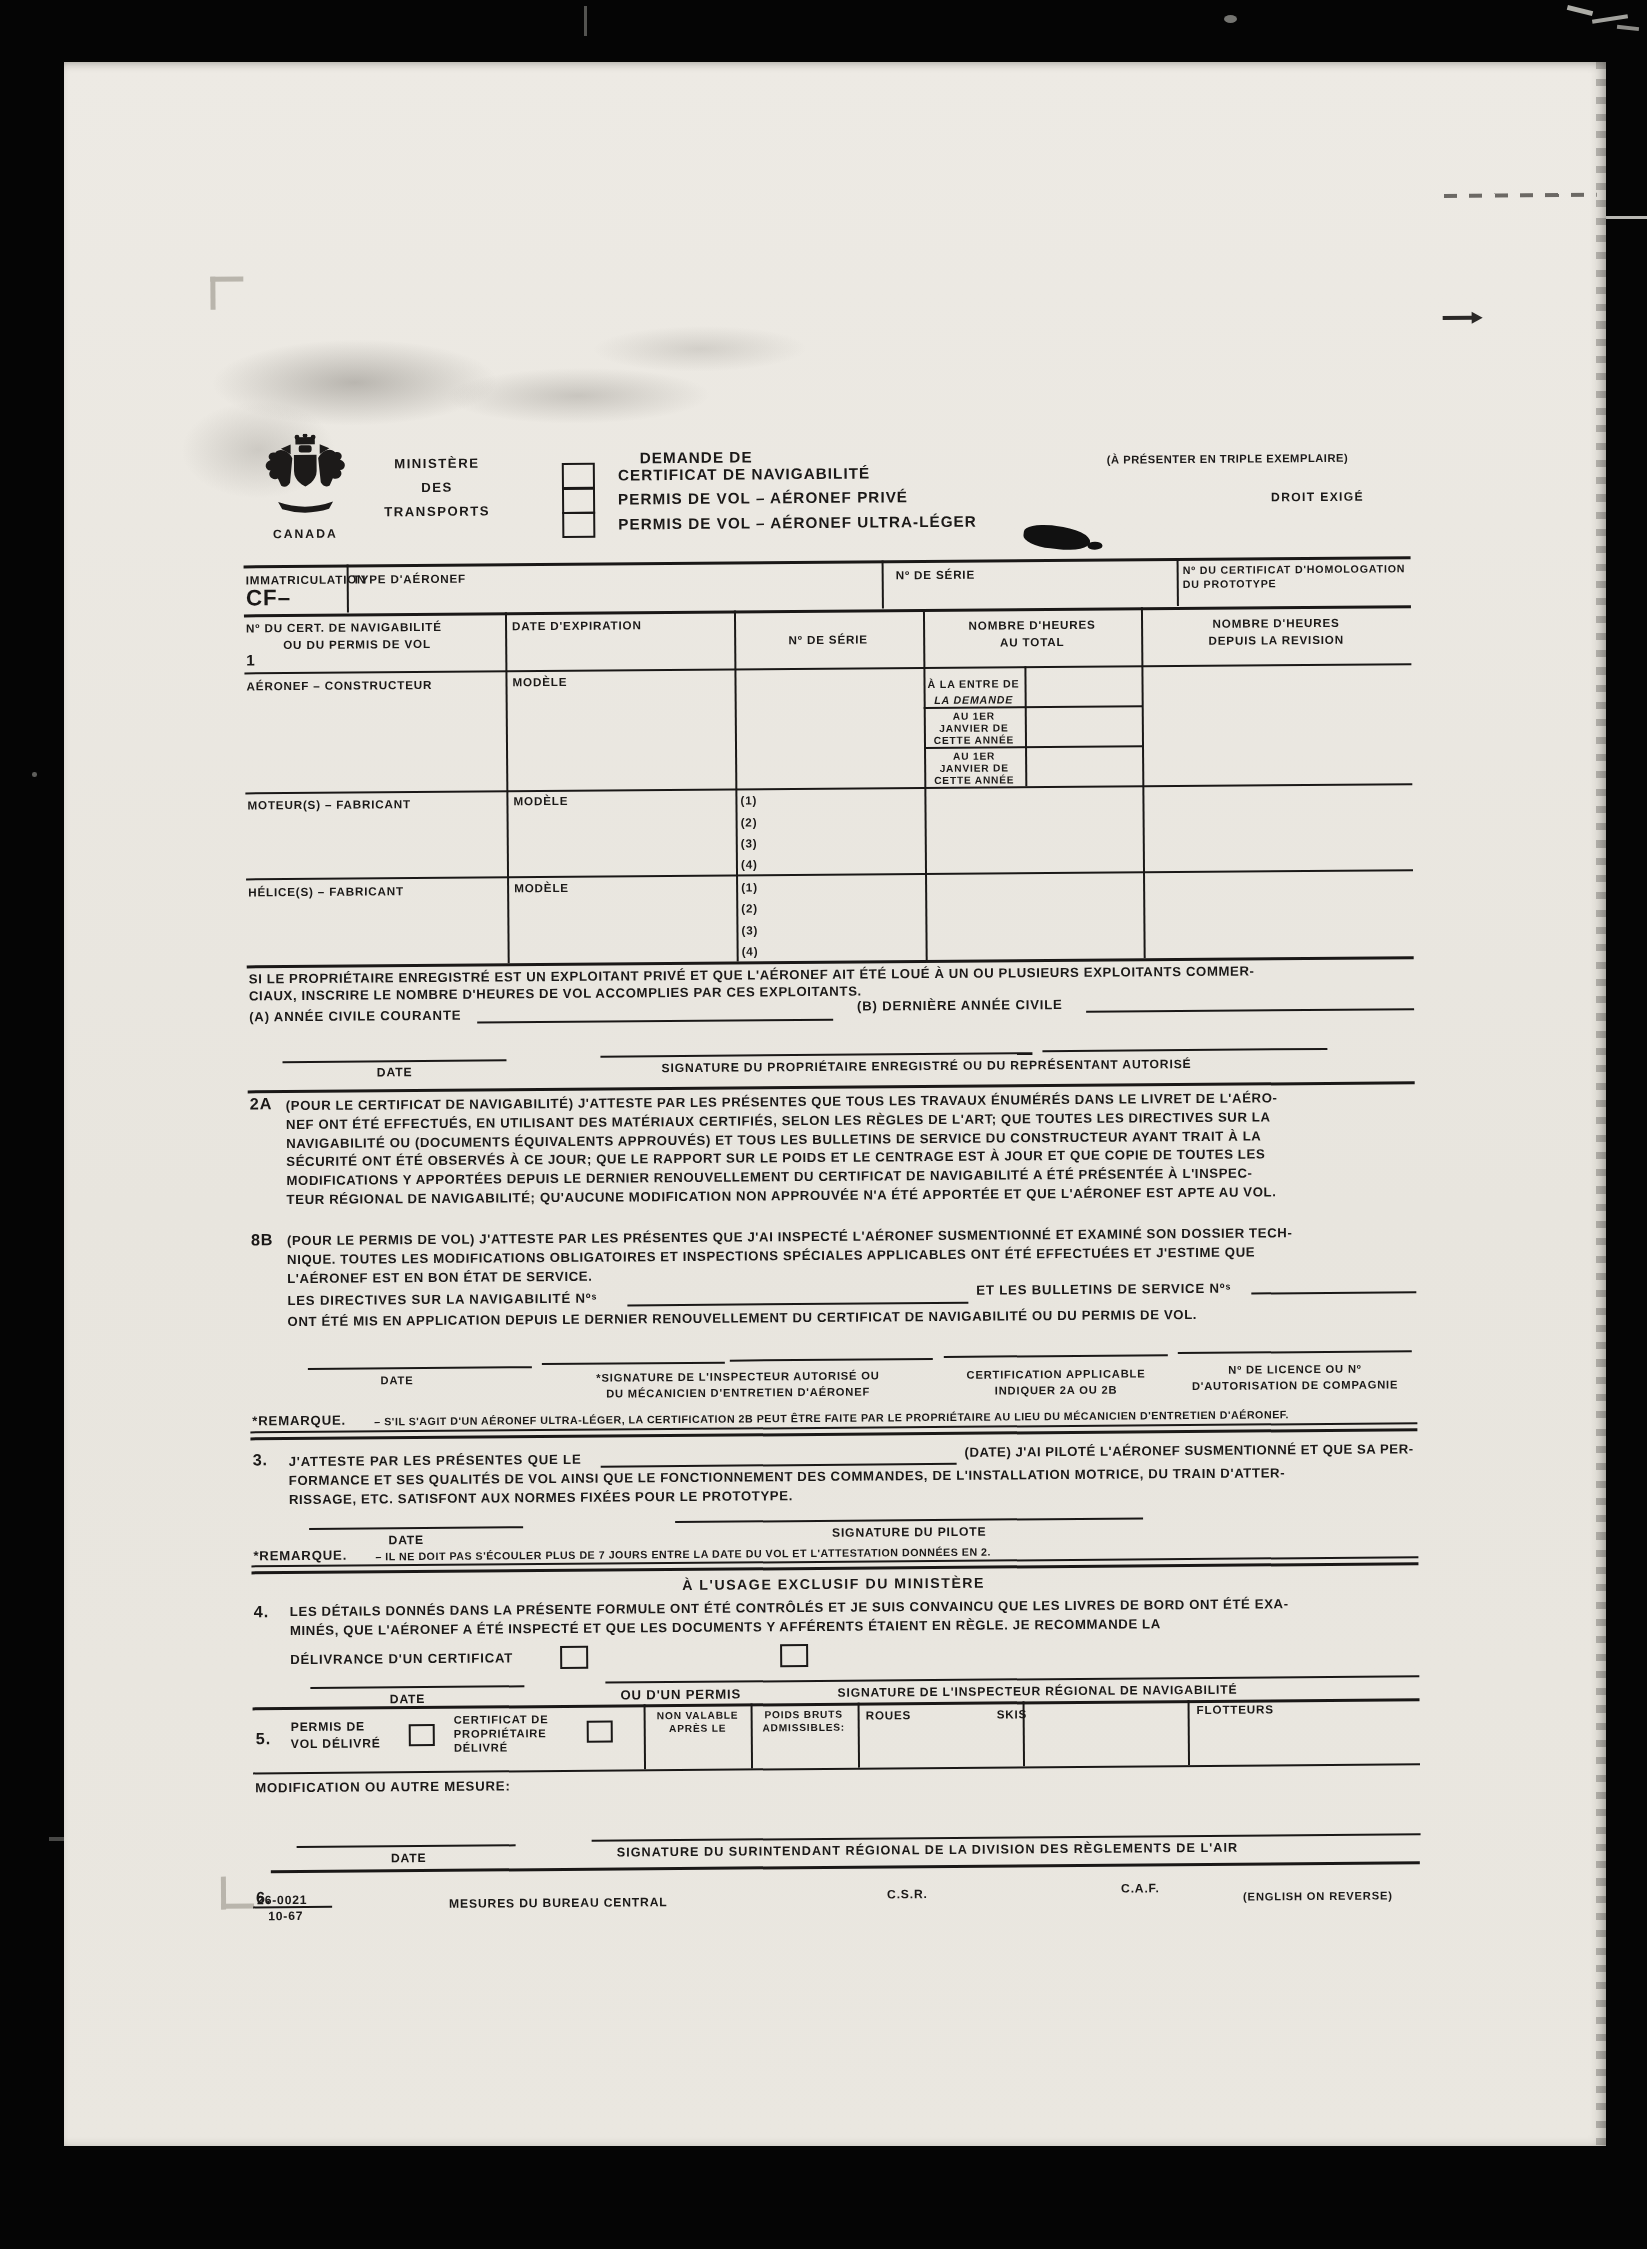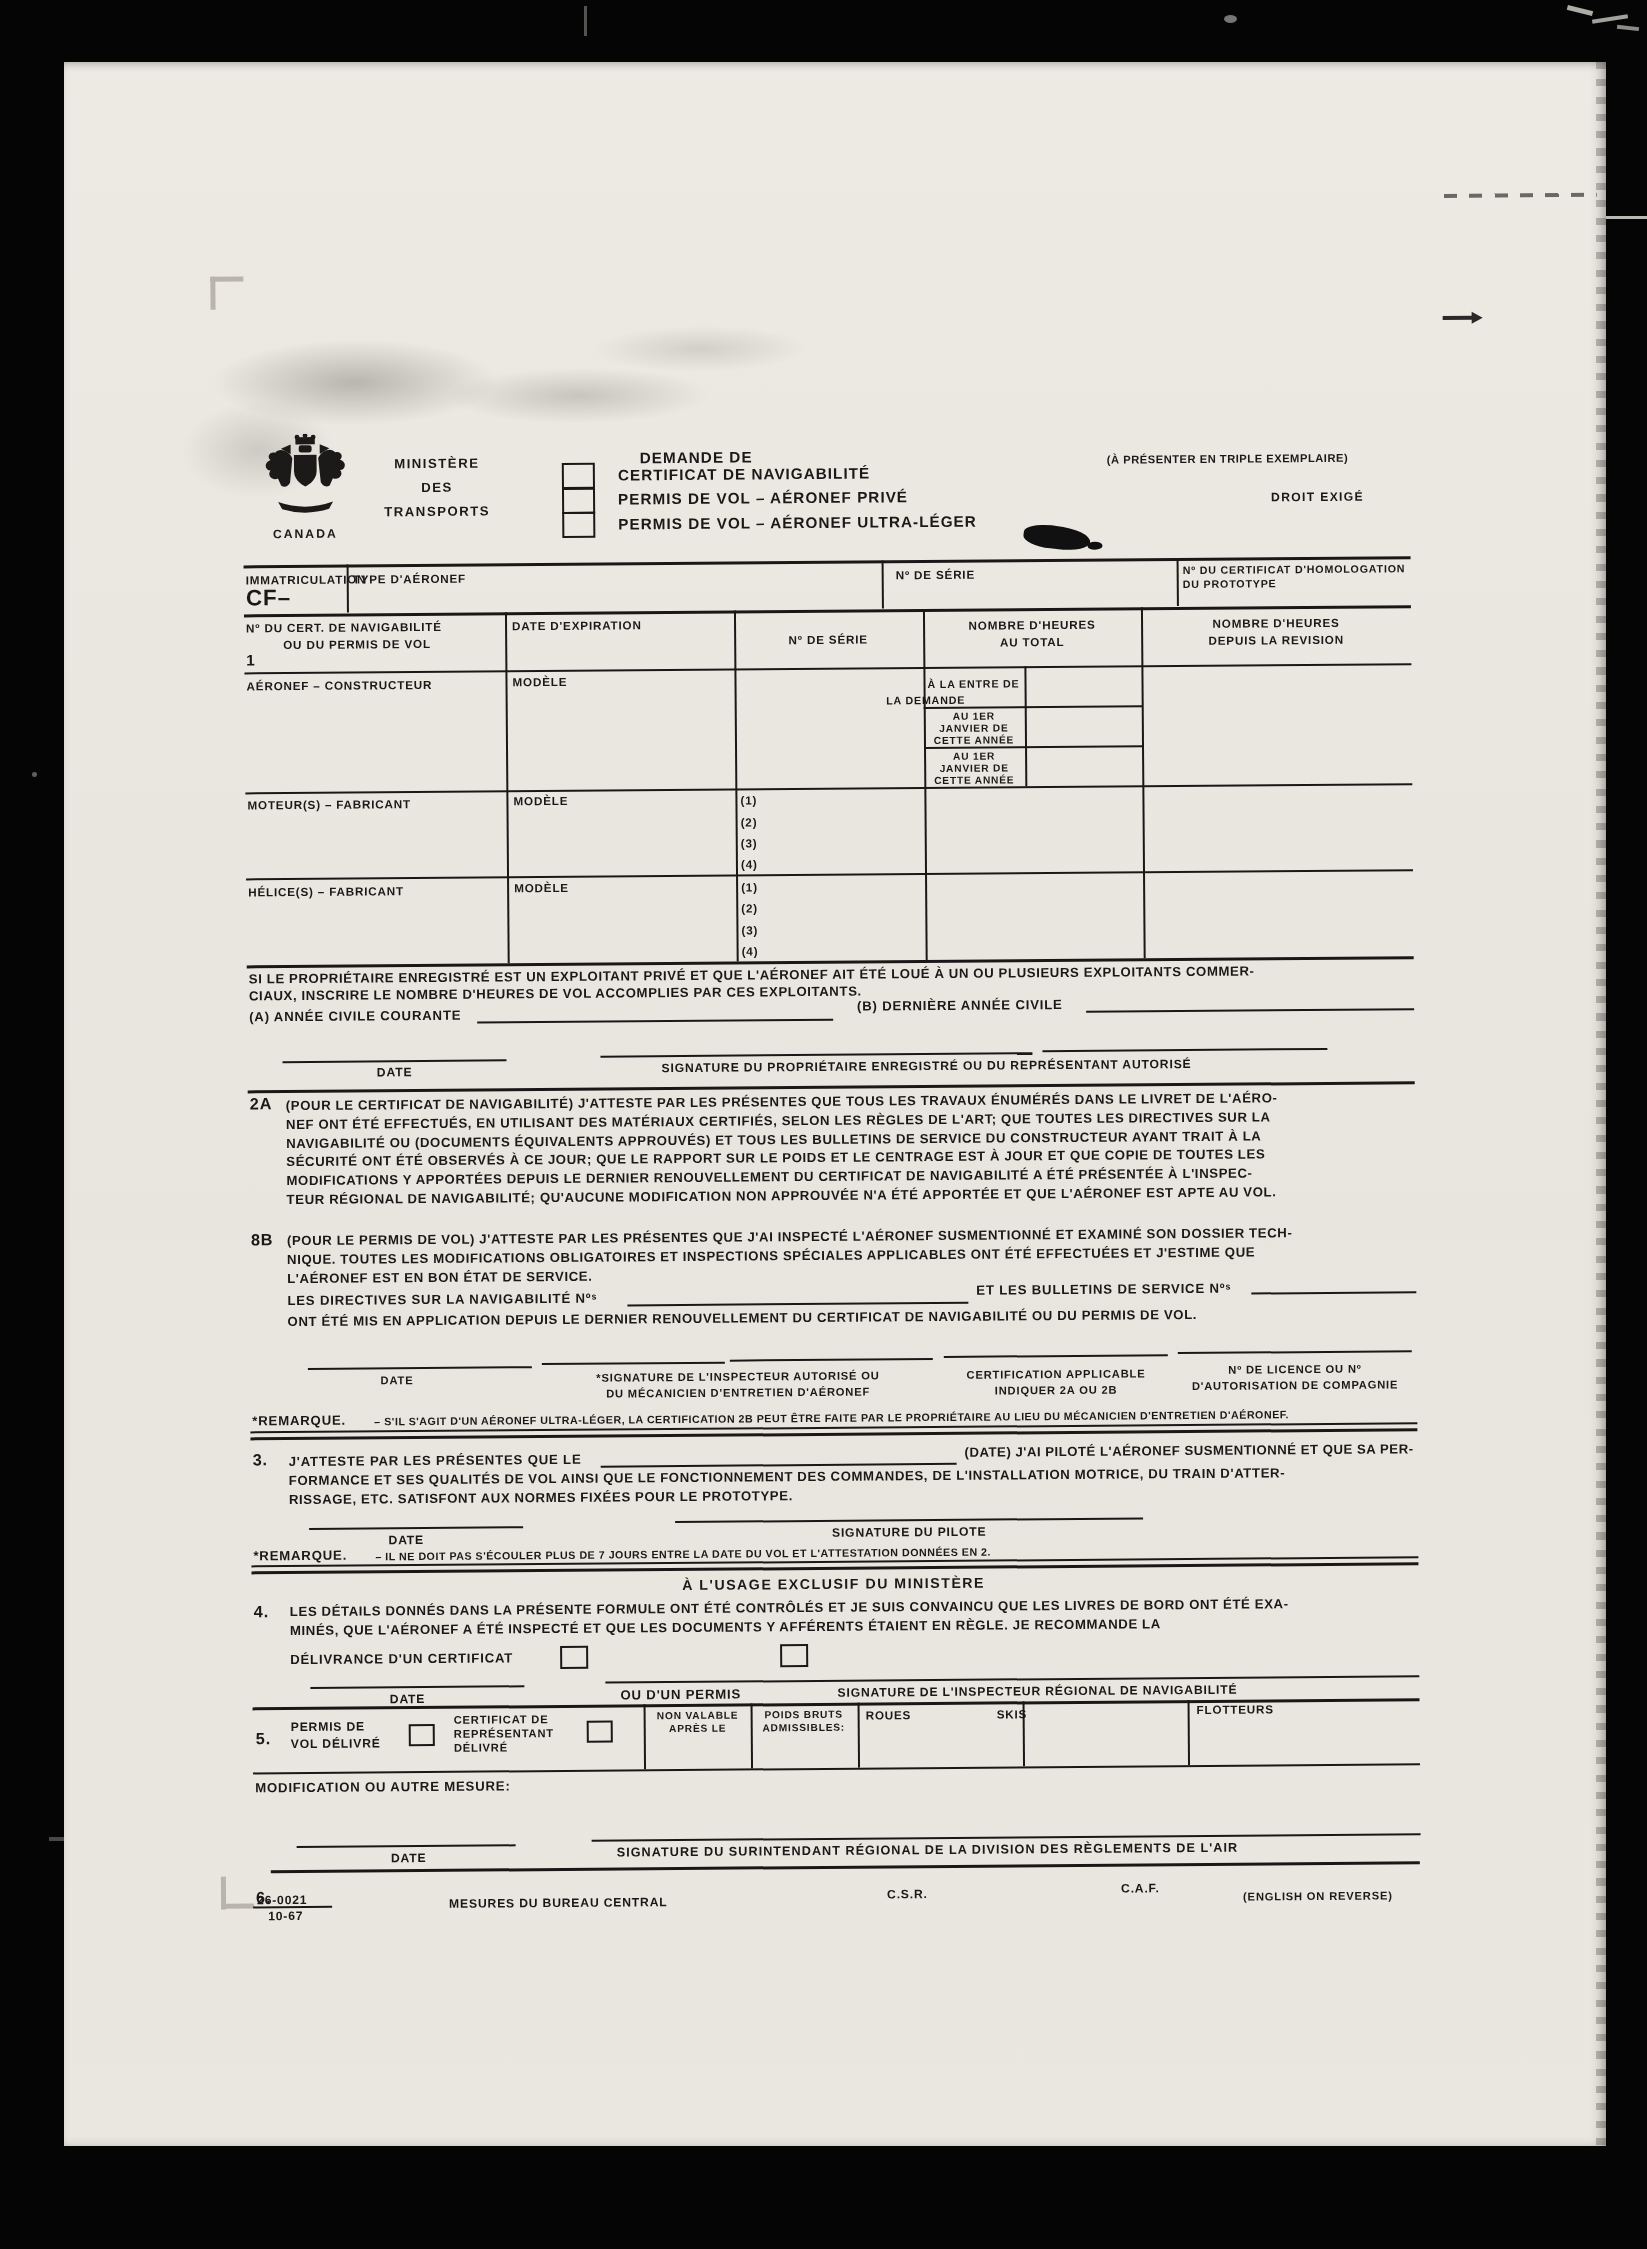--- a/index.html
+++ b/index.html
@@ -121,21 +121,21 @@
       <div class="vl" style="left:444px;top:549px;height:351px;"></div>
       <div class="vl" style="left:673px;top:549px;height:351px;"></div>
       <div class="vl" style="left:862px;top:549px;height:351px;"></div>
       <div class="vl" style="left:1080px;top:549px;height:351px;"></div>
       <div class="vl" style="left:963px;top:607px;height:120px;"></div>
 
       <div class="t f23" style="left:185px;top:614px;">AÉRONEF – CONSTRUCTEUR</div>
       <div class="t f23" style="left:451px;top:612px;">MODÈLE</div>
 
       <div class="t f21 ctr" style="left:912px;top:618px;">À LA ENTRE DE</div>
-      <div class="t f21 ctr" style="left:864px;top:634px;">LA DEMANDE</div>
+      <div class="t f21 ctr" style="left:912px;top:634px;font-style:italic;">LA DEMANDE</div>
       <div class="hl" style="left:862px;top:647px;width:219px;height:1.5px;"></div>
       <div class="t f20 ctr" style="left:912px;top:651px;">AU 1ER</div>
       <div class="t f20 ctr" style="left:912px;top:663px;">JANVIER DE</div>
       <div class="t f20 ctr" style="left:912px;top:675px;">CETTE ANNÉE</div>
       <div class="hl" style="left:862px;top:687px;width:219px;height:1.5px;"></div>
       <div class="t f20 ctr" style="left:912px;top:691px;">AU 1ER</div>
       <div class="t f20 ctr" style="left:912px;top:703px;">JANVIER DE</div>
       <div class="t f20 ctr" style="left:912px;top:715px;">CETTE ANNÉE</div>
 
       <div class="hl" style="left:183px;top:727px;width:1167px;height:2px;"></div>
@@ -237,21 +237,21 @@
       <div class="vl" style="left:574px;top:1642px;height:65px;"></div>
       <div class="vl" style="left:681px;top:1642px;height:65px;"></div>
       <div class="vl" style="left:788px;top:1642px;height:65px;"></div>
       <div class="vl" style="left:953px;top:1642px;height:65px;"></div>
       <div class="vl" style="left:1118px;top:1642px;height:65px;"></div>
       <div class="t f32" style="left:186px;top:1664px;">5.</div>
       <div class="t f24" style="left:221px;top:1655px;">PERMIS DE</div>
       <div class="t f24" style="left:221px;top:1672px;">VOL DÉLIVRÉ</div>
       <div class="cb" style="left:339px;top:1660px;width:22.4px;height:18.3px;"></div>
       <div class="t f22" style="left:384px;top:1650px;">CERTIFICAT DE</div>
-      <div class="t f22" style="left:384px;top:1664px;">REPRÉSENTANT</div>
+      <div class="t f22" style="left:384px;top:1664px;">PROPRIÉTAIRE</div>
       <div class="t f22" style="left:384px;top:1678px;">DÉLIVRÉ</div>
       <div class="cb" style="left:517px;top:1658px;width:22.4px;height:18.3px;"></div>
       <div class="t f20 ctr" style="left:628px;top:1648px;">NON VALABLE</div>
       <div class="t f20 ctr" style="left:628px;top:1661px;">APRÈS LE</div>
       <div class="t f20 ctr" style="left:734px;top:1648px;">POIDS BRUTS</div>
       <div class="t f20 ctr" style="left:734px;top:1661px;">ADMISSIBLES:</div>
       <div class="t f23" style="left:796px;top:1648px;text-align:right;">ROUES</div>
       <div class="t f23" style="left:927px;top:1648px;">SKIS</div>
       <div class="t f23" style="left:1127px;top:1645px;">FLOTTEURS</div>
       <div class="hl" style="left:183px;top:1707px;width:1167px;height:2px;"></div>

